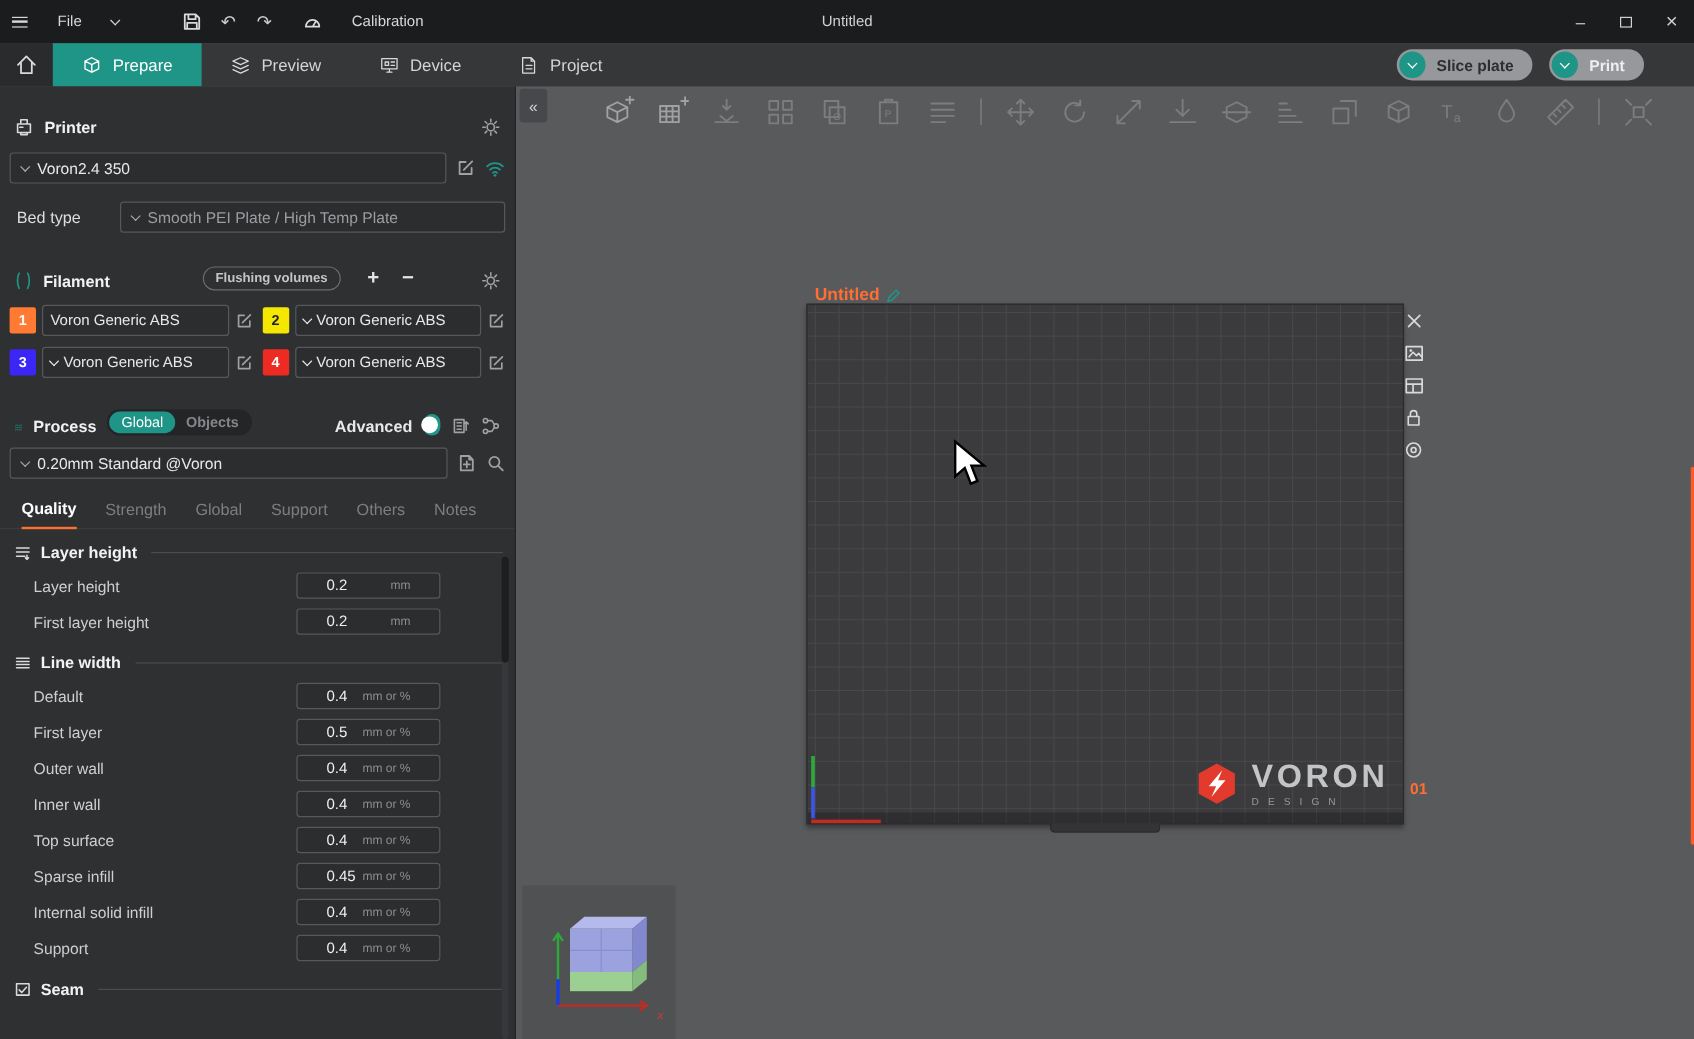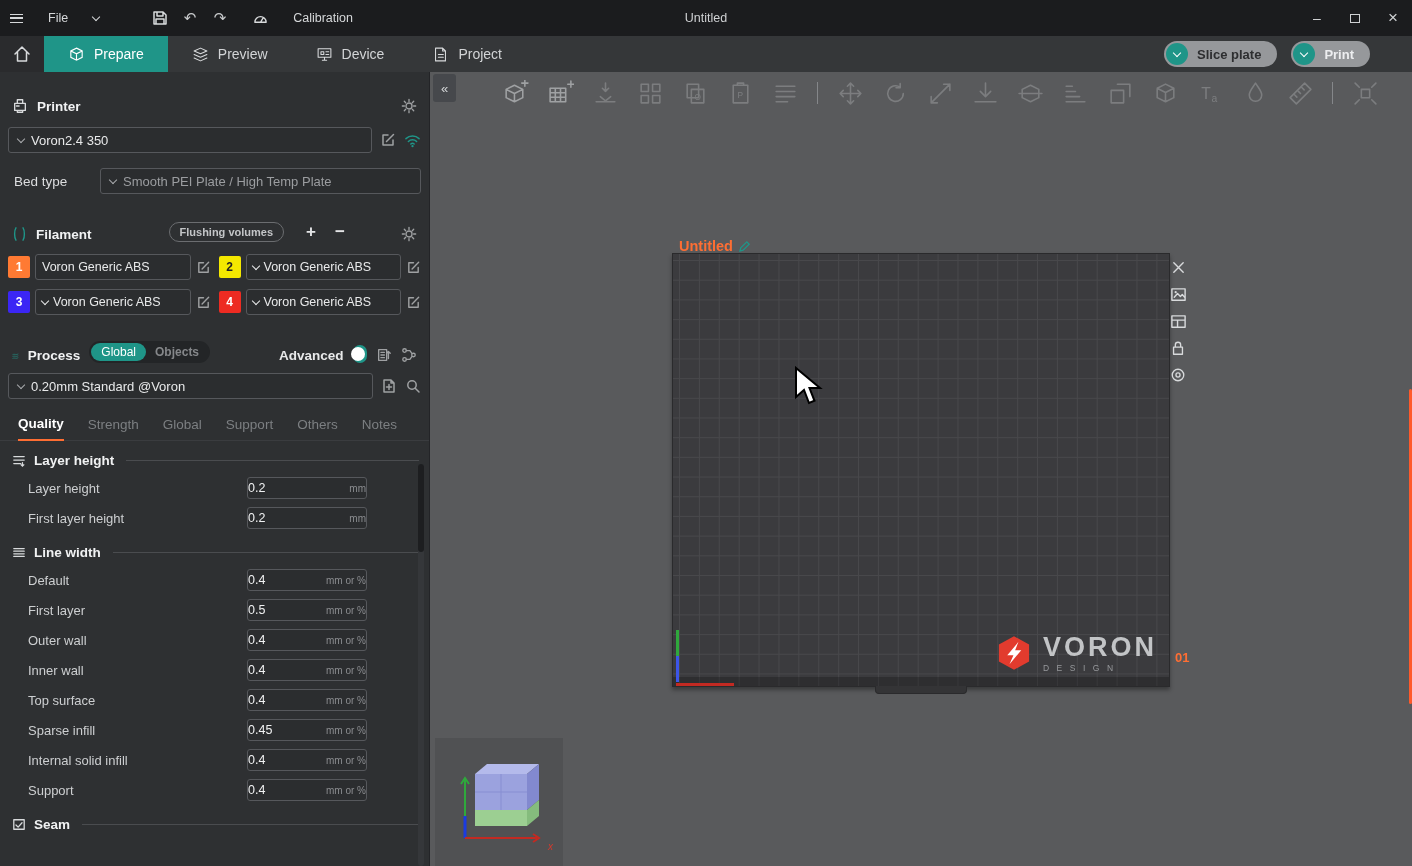--- a/index.html
+++ b/index.html
@@ -57,21 +57,21 @@
 .advlbl{font-size:13.5px;color:#E8E9EA;font-weight:600}
 .tgl{width:34px;height:18px;border-radius:9px;background:var(--accent);position:relative}
 .tgl:after{content:"";position:absolute;right:2px;top:2px;width:14px;height:14px;border-radius:50%;background:#fff}
 .ptabs{display:flex;align-items:flex-end;gap:24px;padding:0 18px;height:30px;margin-top:12px;border-bottom:1px solid #3A3C3F;font-size:13.5px}
 .ptab{color:var(--dim);padding-bottom:8px}
 .ptab.on{color:#fff;font-weight:700;border-bottom:2px solid var(--orange);margin-bottom:-1px}
 .gh{display:flex;align-items:center;gap:8px;height:26px;margin-top:6px;padding:0 10px 0 12px;font-weight:700;font-size:13.5px;color:#F1F2F3}
 .gh .rule{flex:1;height:1px;background:#4A4C4F;margin-left:4px}
 .srow{display:flex;align-items:center;height:30px;padding:0 62px 0 28px}
 .srow .lab{flex:1;color:#CDCFD1;font-size:13px}
-.inp{width:120px;height:22px;border:1px solid var(--bord);border-radius:3px;background:var(--box);display:flex;align-items:center;justify-content:space-between;padding:0 0}
+.inp{width:120px;height:22px;border:1px solid var(--bord);border-radius:3px;background:var(--box);display:flex;align-items:center;justify-content:space-between;padding:0 24px}
 .inp .v{font-size:12.5px;color:#F0F1F2}
 .inp .u{font-size:10px;color:#8B8D90}
 .scrthumb{position:absolute;right:5px;top:392px;width:6px;height:88px;background:#1D1E20;border-radius:3px}
 .scrtrack{position:absolute;right:5px;top:392px;bottom:0;width:6px;background:#35373A;border-radius:3px}
 
 .collapse{position:absolute;left:433px;top:74px;width:23px;height:28px;background:#46484C;border-radius:3px;display:flex;align-items:center;justify-content:center;color:#D4D6D8;font-size:13px}
 .tool{position:absolute;left:498px;top:76px;display:flex;align-items:center;gap:11px}
 .tbtn{width:34px;height:34px;display:flex;align-items:center;justify-content:center}
 .tbtn.off{opacity:.5}
 .vsep{width:1px;height:22px;background:#85878A;margin:0 4px}

